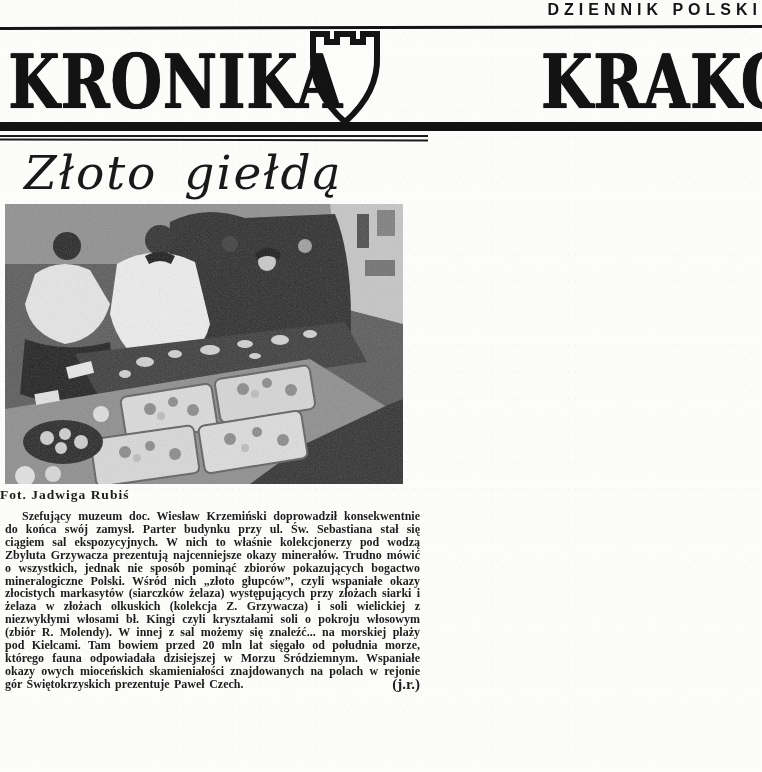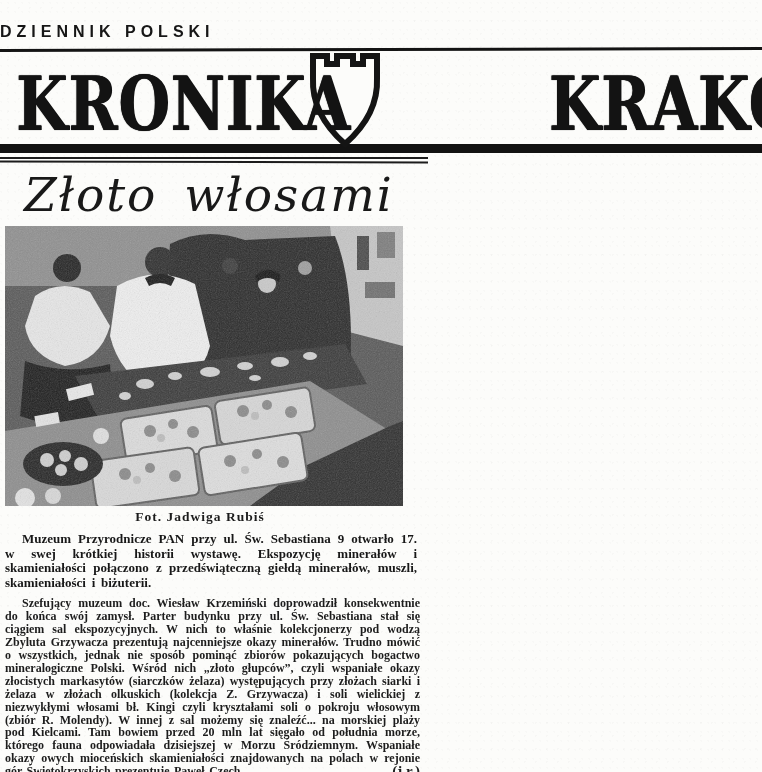--- a/index.html
+++ b/index.html
@@ -11,43 +11,43 @@
     background:#fcfcfa;
     background-image:radial-gradient(circle at 20% 30%, rgba(0,0,0,0.015) 0 1px, transparent 1px),
                      radial-gradient(circle at 70% 60%, rgba(0,0,0,0.02) 0 1px, transparent 1px);
     background-size:7px 9px, 11px 13px;
     overflow:hidden;
     color:#1a1a1a;
     font-family:"Liberation Serif", serif;
   }
   
   .masthead{
-    padding-top:23px;
-    text-align:left;
+    padding-top:1px;
+    text-align:right;
     font-family:"Liberation Sans", sans-serif;
     font-weight:bold;
     font-size:16px;
     letter-spacing:5px;
     color:#161616;
   }
   .masthead-rule{
     margin-top:7px;
     height:3px;
     background:#141414;
     transform:rotate(-0.15deg);
   }
   
   .banner{
     position:relative;
     height:101px;
     margin-top:1px;
   }
   .banner-words{
     position:absolute;
-    left:16px;right:0;bottom:9px;
+    left:8px;right:0;bottom:9px;
     display:flex;
     z-index:3;
   }
   .banner-word{
     font-family:"DejaVu Serif", serif;
     font-weight:bold;
     font-size:74px;
     line-height:80px;
     letter-spacing:1px;
     color:#131313;
@@ -87,21 +87,21 @@
   }
   
   .photo-wrap{
     margin:5px 0 0 5px;
     width:398px;height:280px;
     background:#555;
   }
   .photo-credit{
     width:400px;
     margin-top:3px;
-    text-align:center;
+    text-align:left;
     font-weight:bold;
     font-size:13.5px;
     letter-spacing:1px;
     color:#1c1c1c;
   }
   
   .lead{
     width:412px;
     margin:7px 0 0 5px;
     font-weight:bold;
@@ -152,21 +152,21 @@
       <span class="banner-word w2">KRAKOWSKA</span>
     </div>
     <div class="banner-bar"></div>
   </div>
 
   <div class="banner-double-rule">
     <div class="r1"></div>
     <div class="r2"></div>
   </div>
 
-  <h1 class="article-title" style="font-weight:normal;margin-top:6px;margin-bottom:0;">Złoto włosami</h1>
+  <h1 class="article-title" style="font-weight:normal;margin-top:6px;margin-bottom:0;">Złoto giełdą</h1>
 
   <div class="photo-wrap">
     <svg width="398" height="280" viewBox="0 0 398 280">
       <defs>
         <filter id="grain" x="0" y="0" width="100%" height="100%">
           <feTurbulence type="fractalNoise" baseFrequency="0.9" numOctaves="2" stitchTiles="stitch" result="n"></feTurbulence>
           <feColorMatrix in="n" type="saturate" values="0"></feColorMatrix>
           <feComponentTransfer>
               <feFuncA type="linear" slope="0.55" intercept="0"></feFuncA>
             </feComponentTransfer>
@@ -253,20 +253,19 @@
 
       <rect x="62" y="160" width="26" height="12" fill="#e9e9e9" transform="rotate(-14 75 166)"></rect>
       <rect x="30" y="188" width="24" height="11" fill="#e4e4e4" transform="rotate(-10 42 193)"></rect>
 
       <rect x="0" y="0" width="398" height="280" filter="url(#grain)" opacity="0.5"></rect>
     </svg>
   </div>
 
   <div class="photo-credit">Fot. Jadwiga Rubiś</div>
 
-  <p class="lead" style="margin:7px 0 0 5px;">Muzeum Przyrodnicze PAN przy ul. Św. Sebastiana 9 otwarło 17. w swej krótkiej historii wystawę. Ekspozycję minerałów i skamieniałości połączono z przedświąteczną giełdą minerałów, muszli, skamieniałości i biżuterii.</p>
 
   <div class="body-copy">
     <span>Szefujący muzeum doc. Wiesław Krzemiński doprowadził konsekwentnie do końca swój zamysł. Parter budynku przy ul. Św. Sebastiana stał się ciągiem sal ekspozycyjnych. W nich to właśnie kolekcjonerzy pod wodzą Zbyluta Grzywacza prezentują najcenniejsze okazy minerałów. Trudno mówić o wszystkich, jednak nie sposób pominąć zbiorów pokazujących bogactwo mineralogiczne Polski. Wśród nich „złoto głupców”, czyli wspaniałe okazy złocistych markasytów (siarczków żelaza) występujących przy złożach siarki i żelaza w złożach olkuskich (kolekcja Z. Grzywacza) i soli wielickiej z niezwykłymi włosami bł. Kingi czyli kryształami soli o pokroju włosowym (zbiór R. Molendy). W innej z sal możemy się znaleźć... na morskiej plaży pod Kielcami. Tam bowiem przed 20 mln lat sięgało od południa morze, którego fauna odpowiadała dzisiejszej w Morzu Śródziemnym. Wspaniałe okazy owych mioceńskich skamieniałości znajdowanych na polach w rejonie gór Świętokrzyskich prezentuje Paweł Czech.</span>
     <span class="signature">(j.r.)</span>
   </div>
 
 </div>
 
 </body></html>

